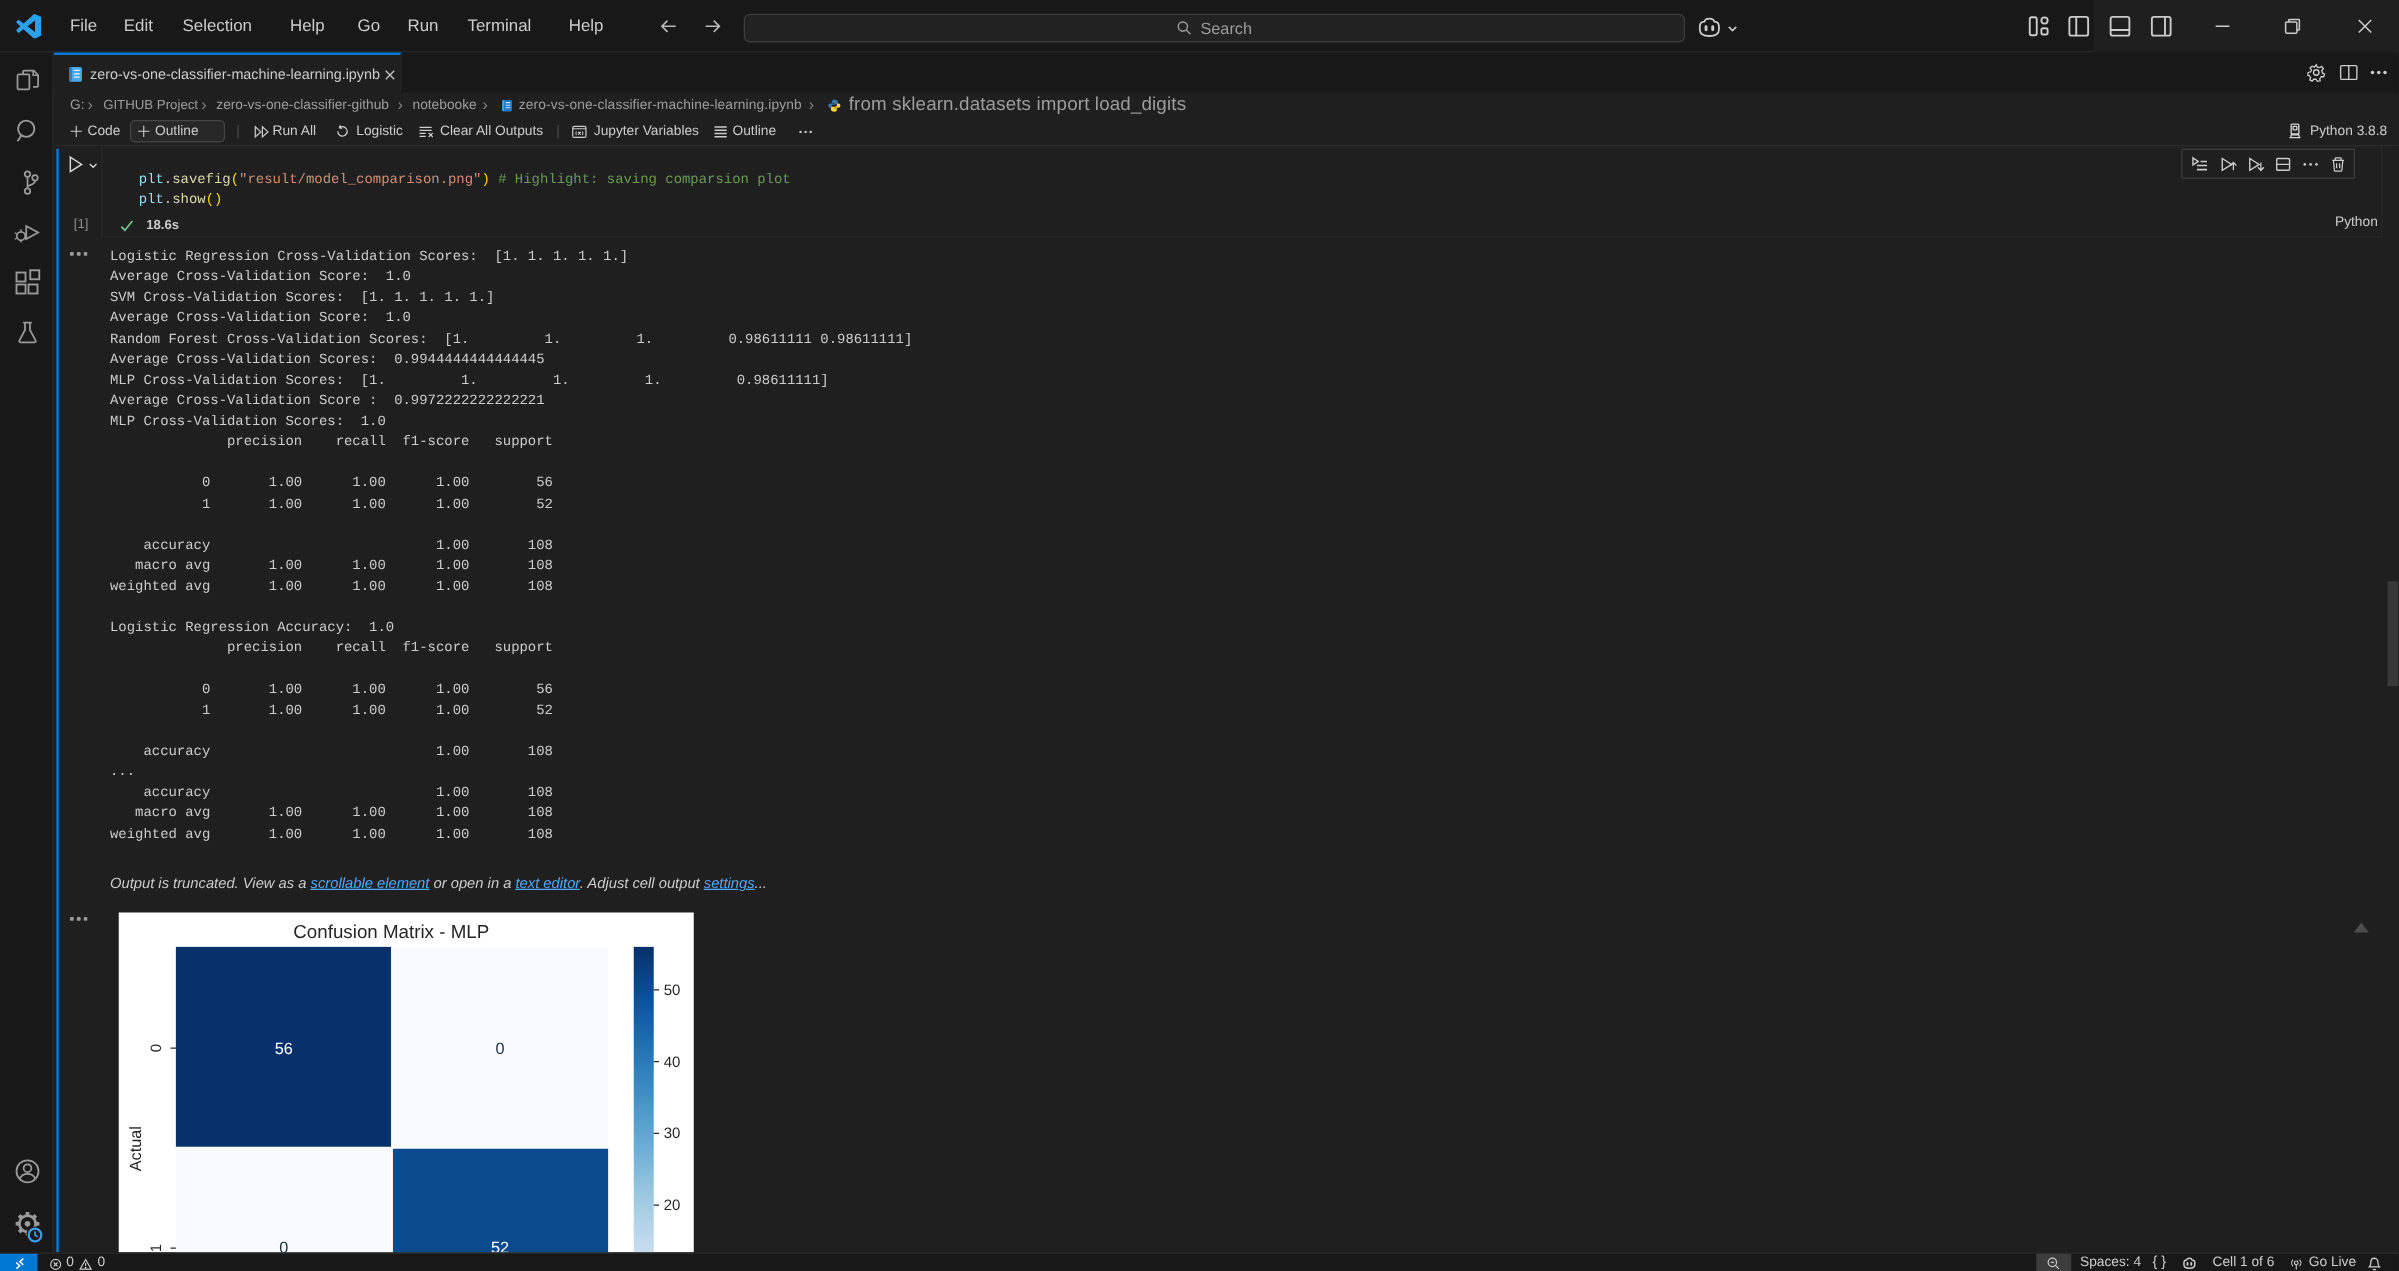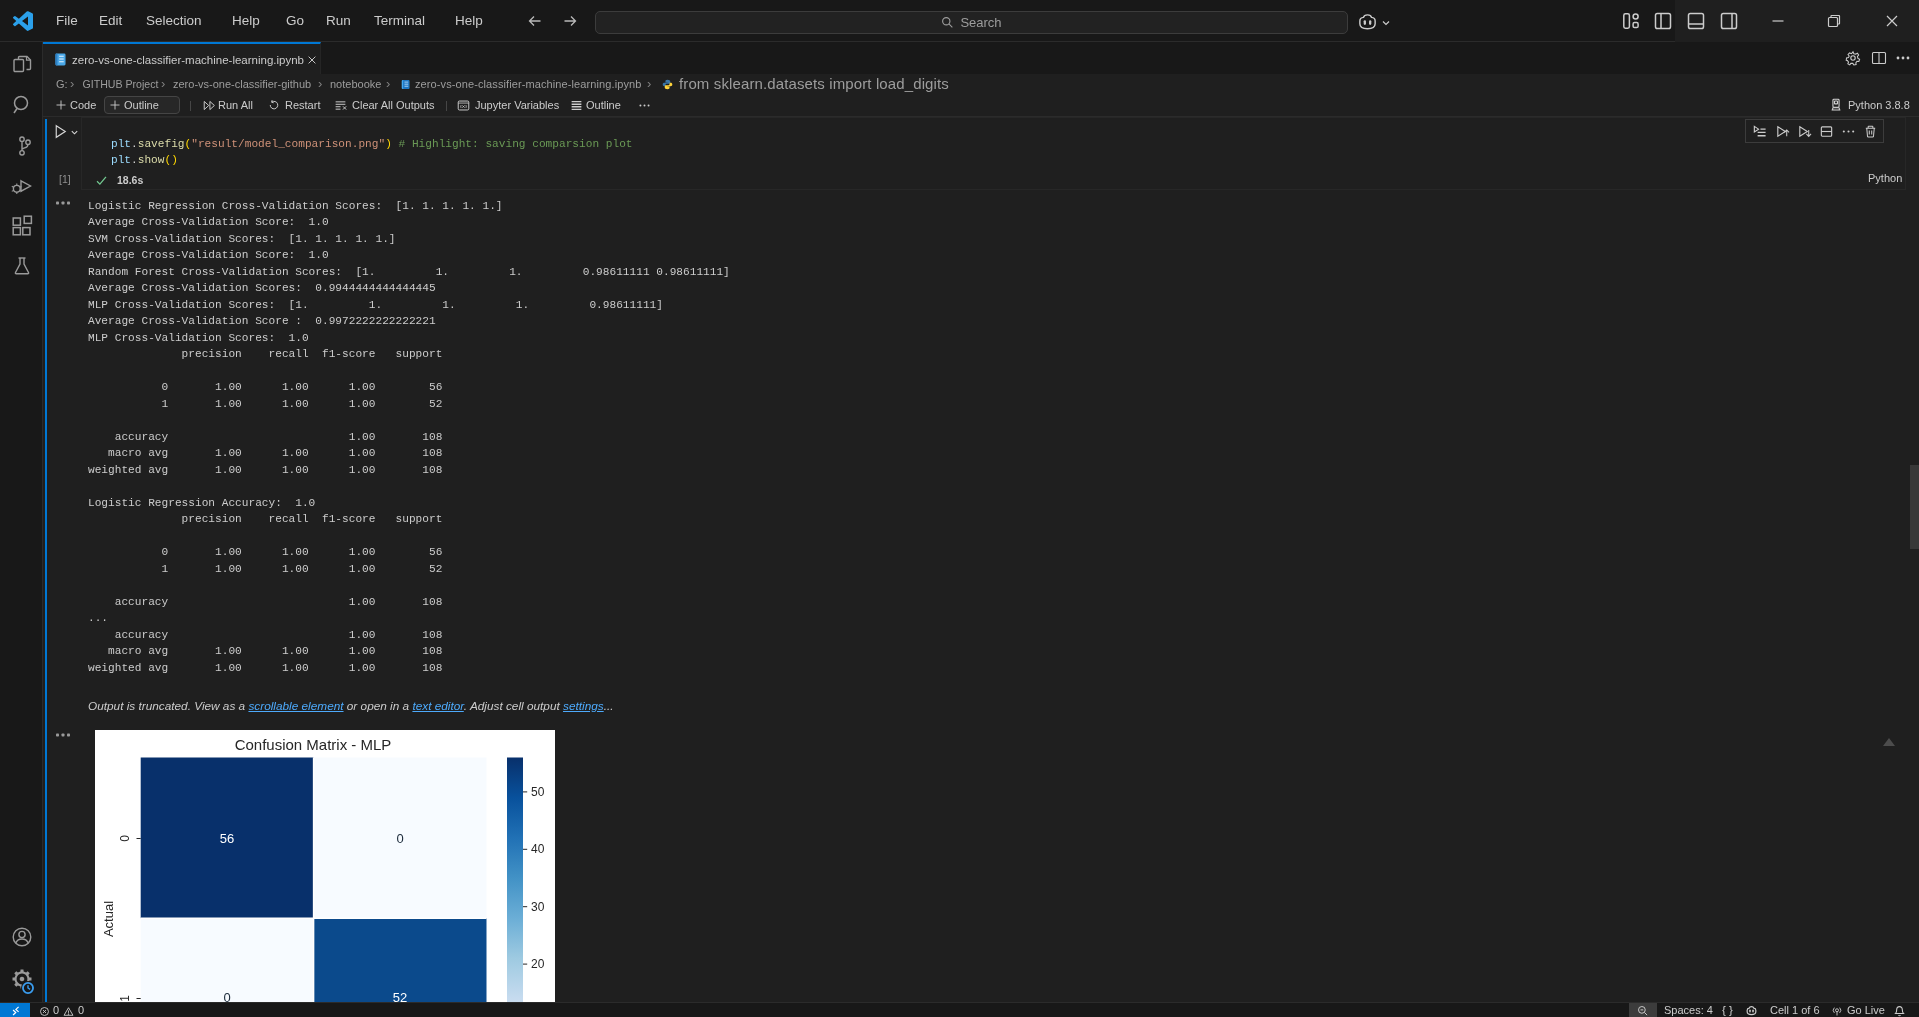--- a/index.html
+++ b/index.html
@@ -211,21 +211,21 @@
     <span class="tbi" style="left:81px">Outline</span>
     <span class="tbi" style="left:146px;color:#4d4d4d">|</span>
     <svg class="ic" style="left:160px;top:5px" width="13" height="13" viewBox="0 0 16 16" stroke="#cccccc" stroke-width="1.2" fill="none">
         <path d="M1.5 3 L7 8 L1.5 13 Z"></path>
         <path d="M8.5 3 L14 8 L8.5 13 Z"></path>
       </svg>
     <span class="tbi" style="left:175px">Run All</span>
     <svg class="ic" style="left:225px;top:5px" width="12" height="12" viewBox="0 0 16 16" stroke="#cccccc" stroke-width="1.3" fill="none">
         <path d="M3 8 A5 5 0 1 0 5.2 4 M5.5 1.5 L4.8 4.3 L7.6 5"></path>
       </svg>
-    <span class="tbi" style="left:242px">Restart</span>
+    <span class="tbi" style="left:242px">Logistic</span>
     <svg class="ic" style="left:291px;top:5px" width="13" height="13" viewBox="0 0 16 16" stroke="#cccccc" stroke-width="1.2" fill="none">
         <path d="M2 3.5 H14 M2 6.5 H14 M2 9.5 H8 M11 9 L15 13 M15 9 L11 13 M2 12.5 H8"></path>
       </svg>
     <span class="tbi" style="left:309px">Clear All Outputs</span>
     <span class="tbi" style="left:402px;color:#4d4d4d">|</span>
     <svg class="ic" style="left:414px;top:5px" width="13" height="13" viewBox="0 0 16 16" stroke="#cccccc" stroke-width="1.2" fill="none">
         <rect x="1.5" y="2.5" width="13" height="11" rx="1.5"></rect>
         <path d="M1.5 5 H14.5" stroke-width="1"></path>
         <path d="M5.2 7.5 C4.4 8.2 4.4 10.3 5.2 11 M10.8 7.5 C11.6 8.2 11.6 10.3 10.8 11 M6.6 8 L9.4 10.6 M9.4 8 L6.6 10.6" stroke-width="1"></path>
       </svg>

